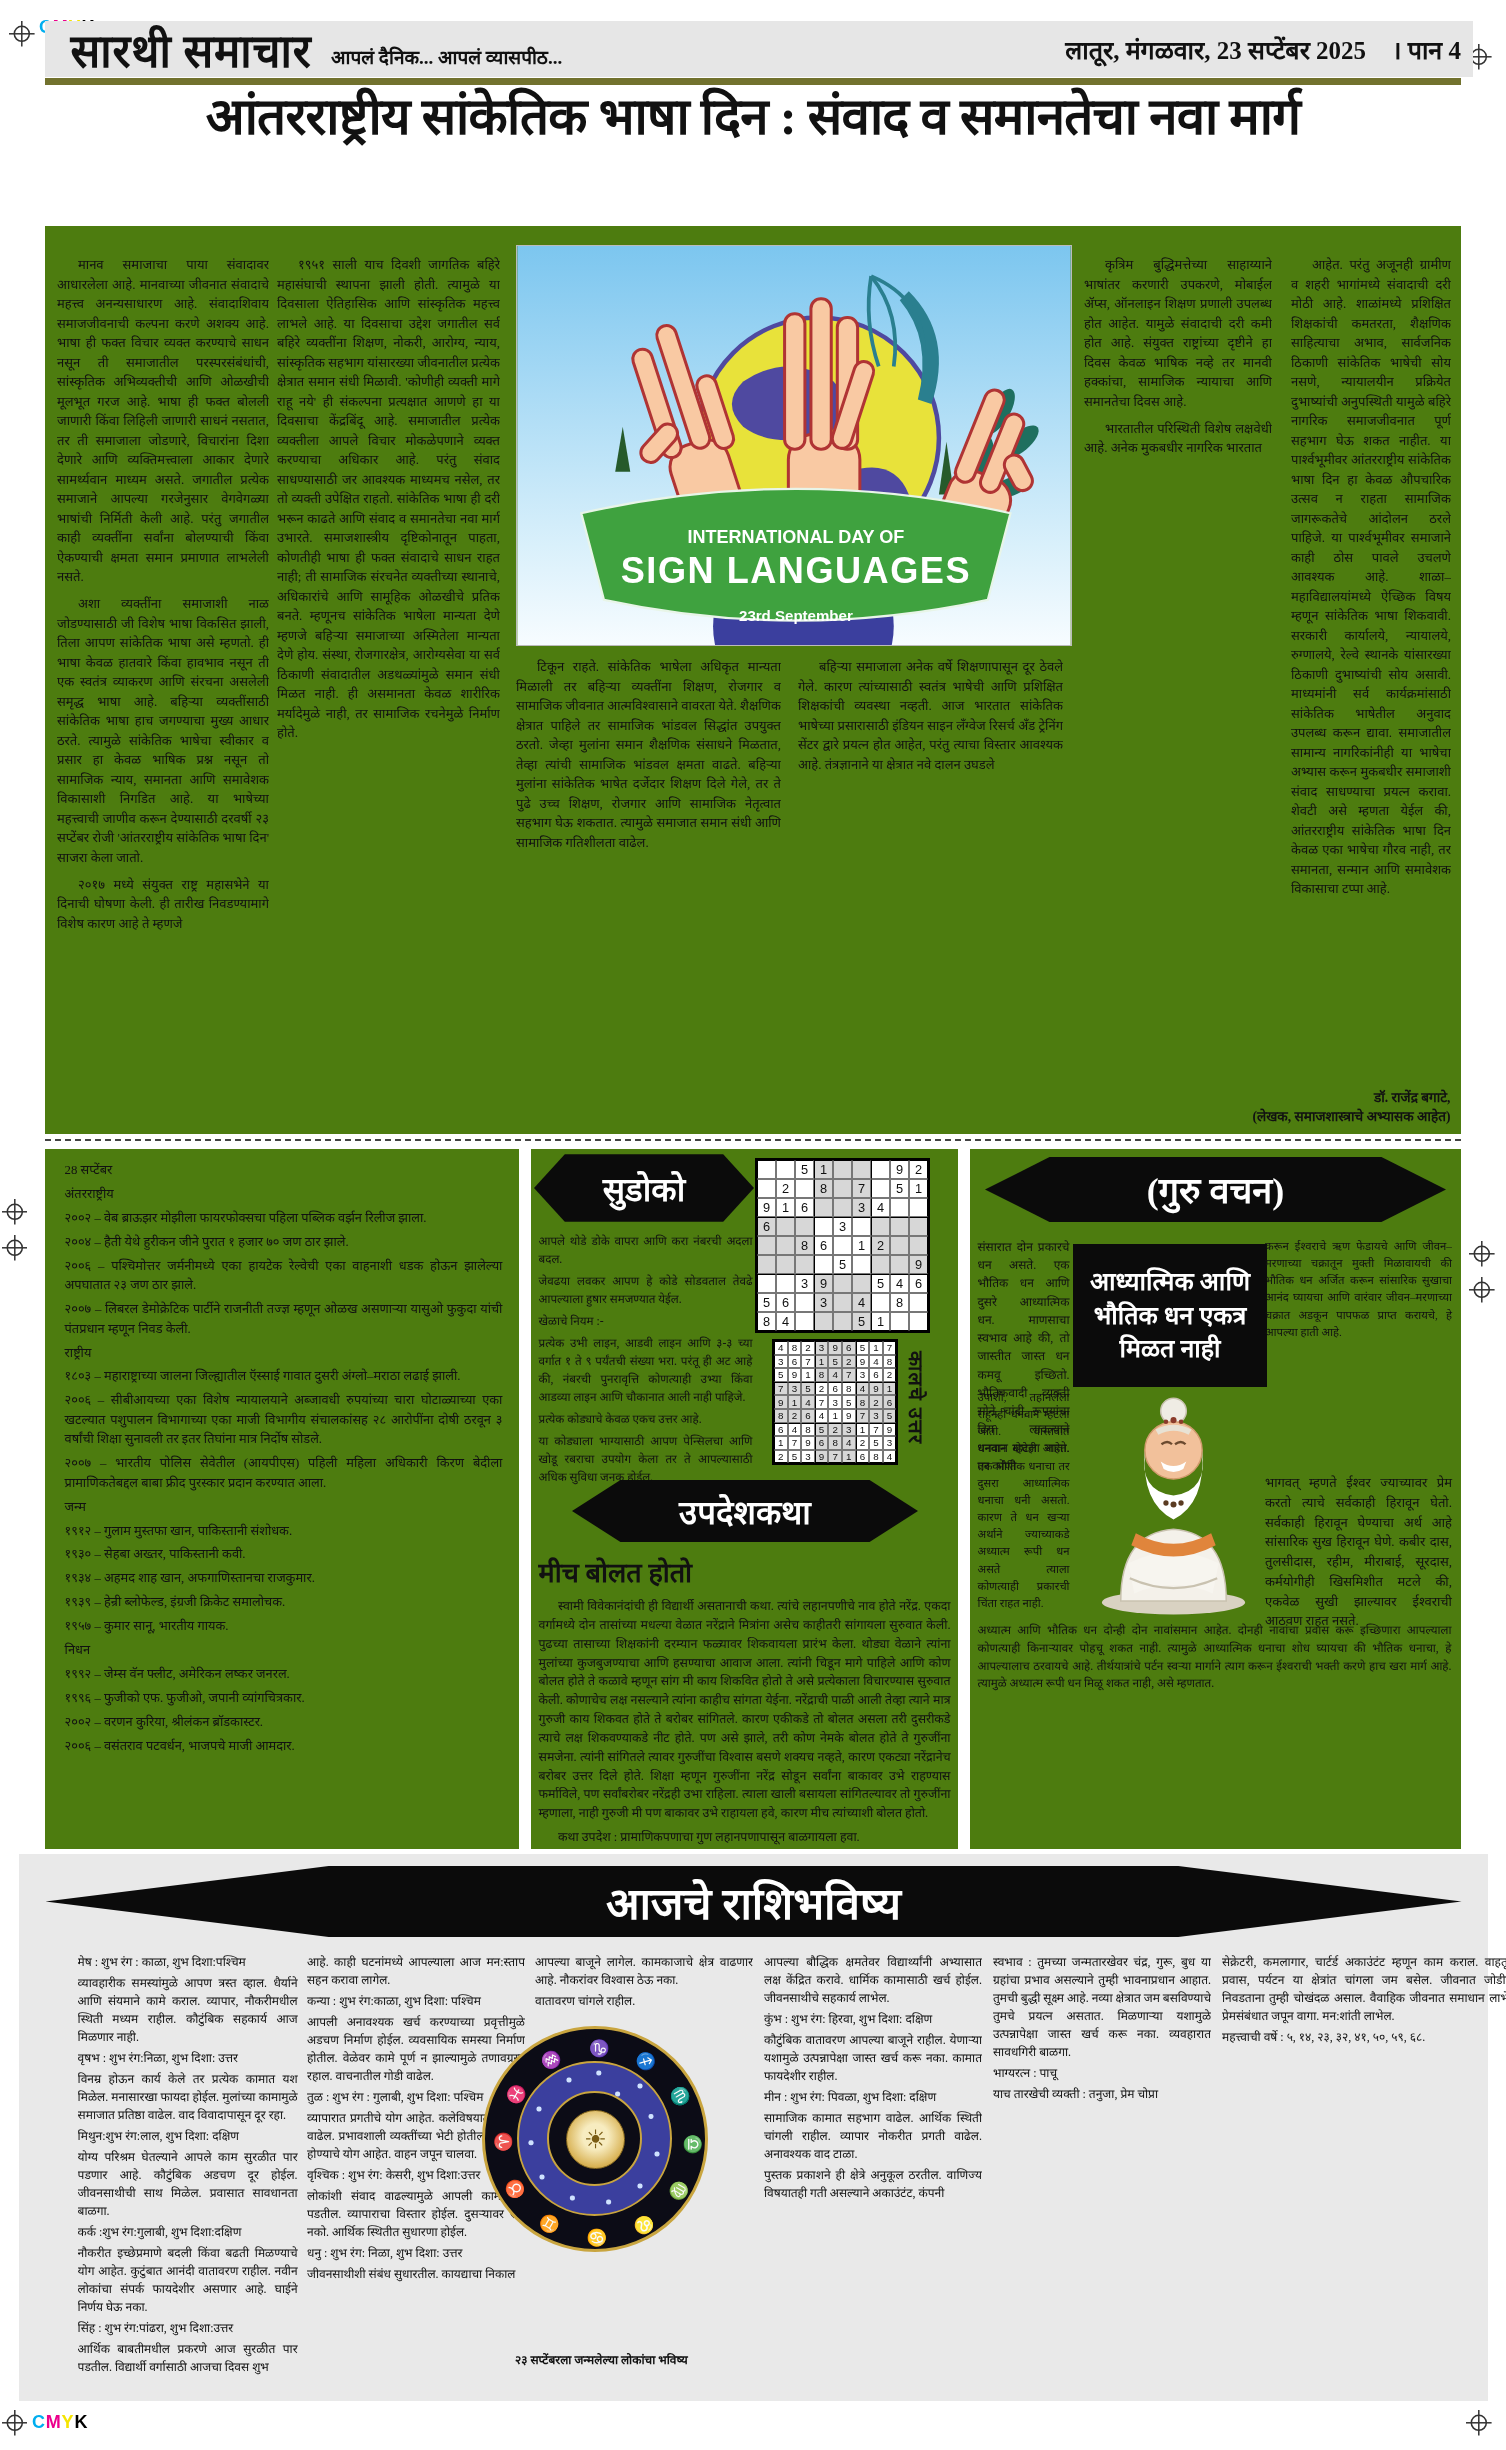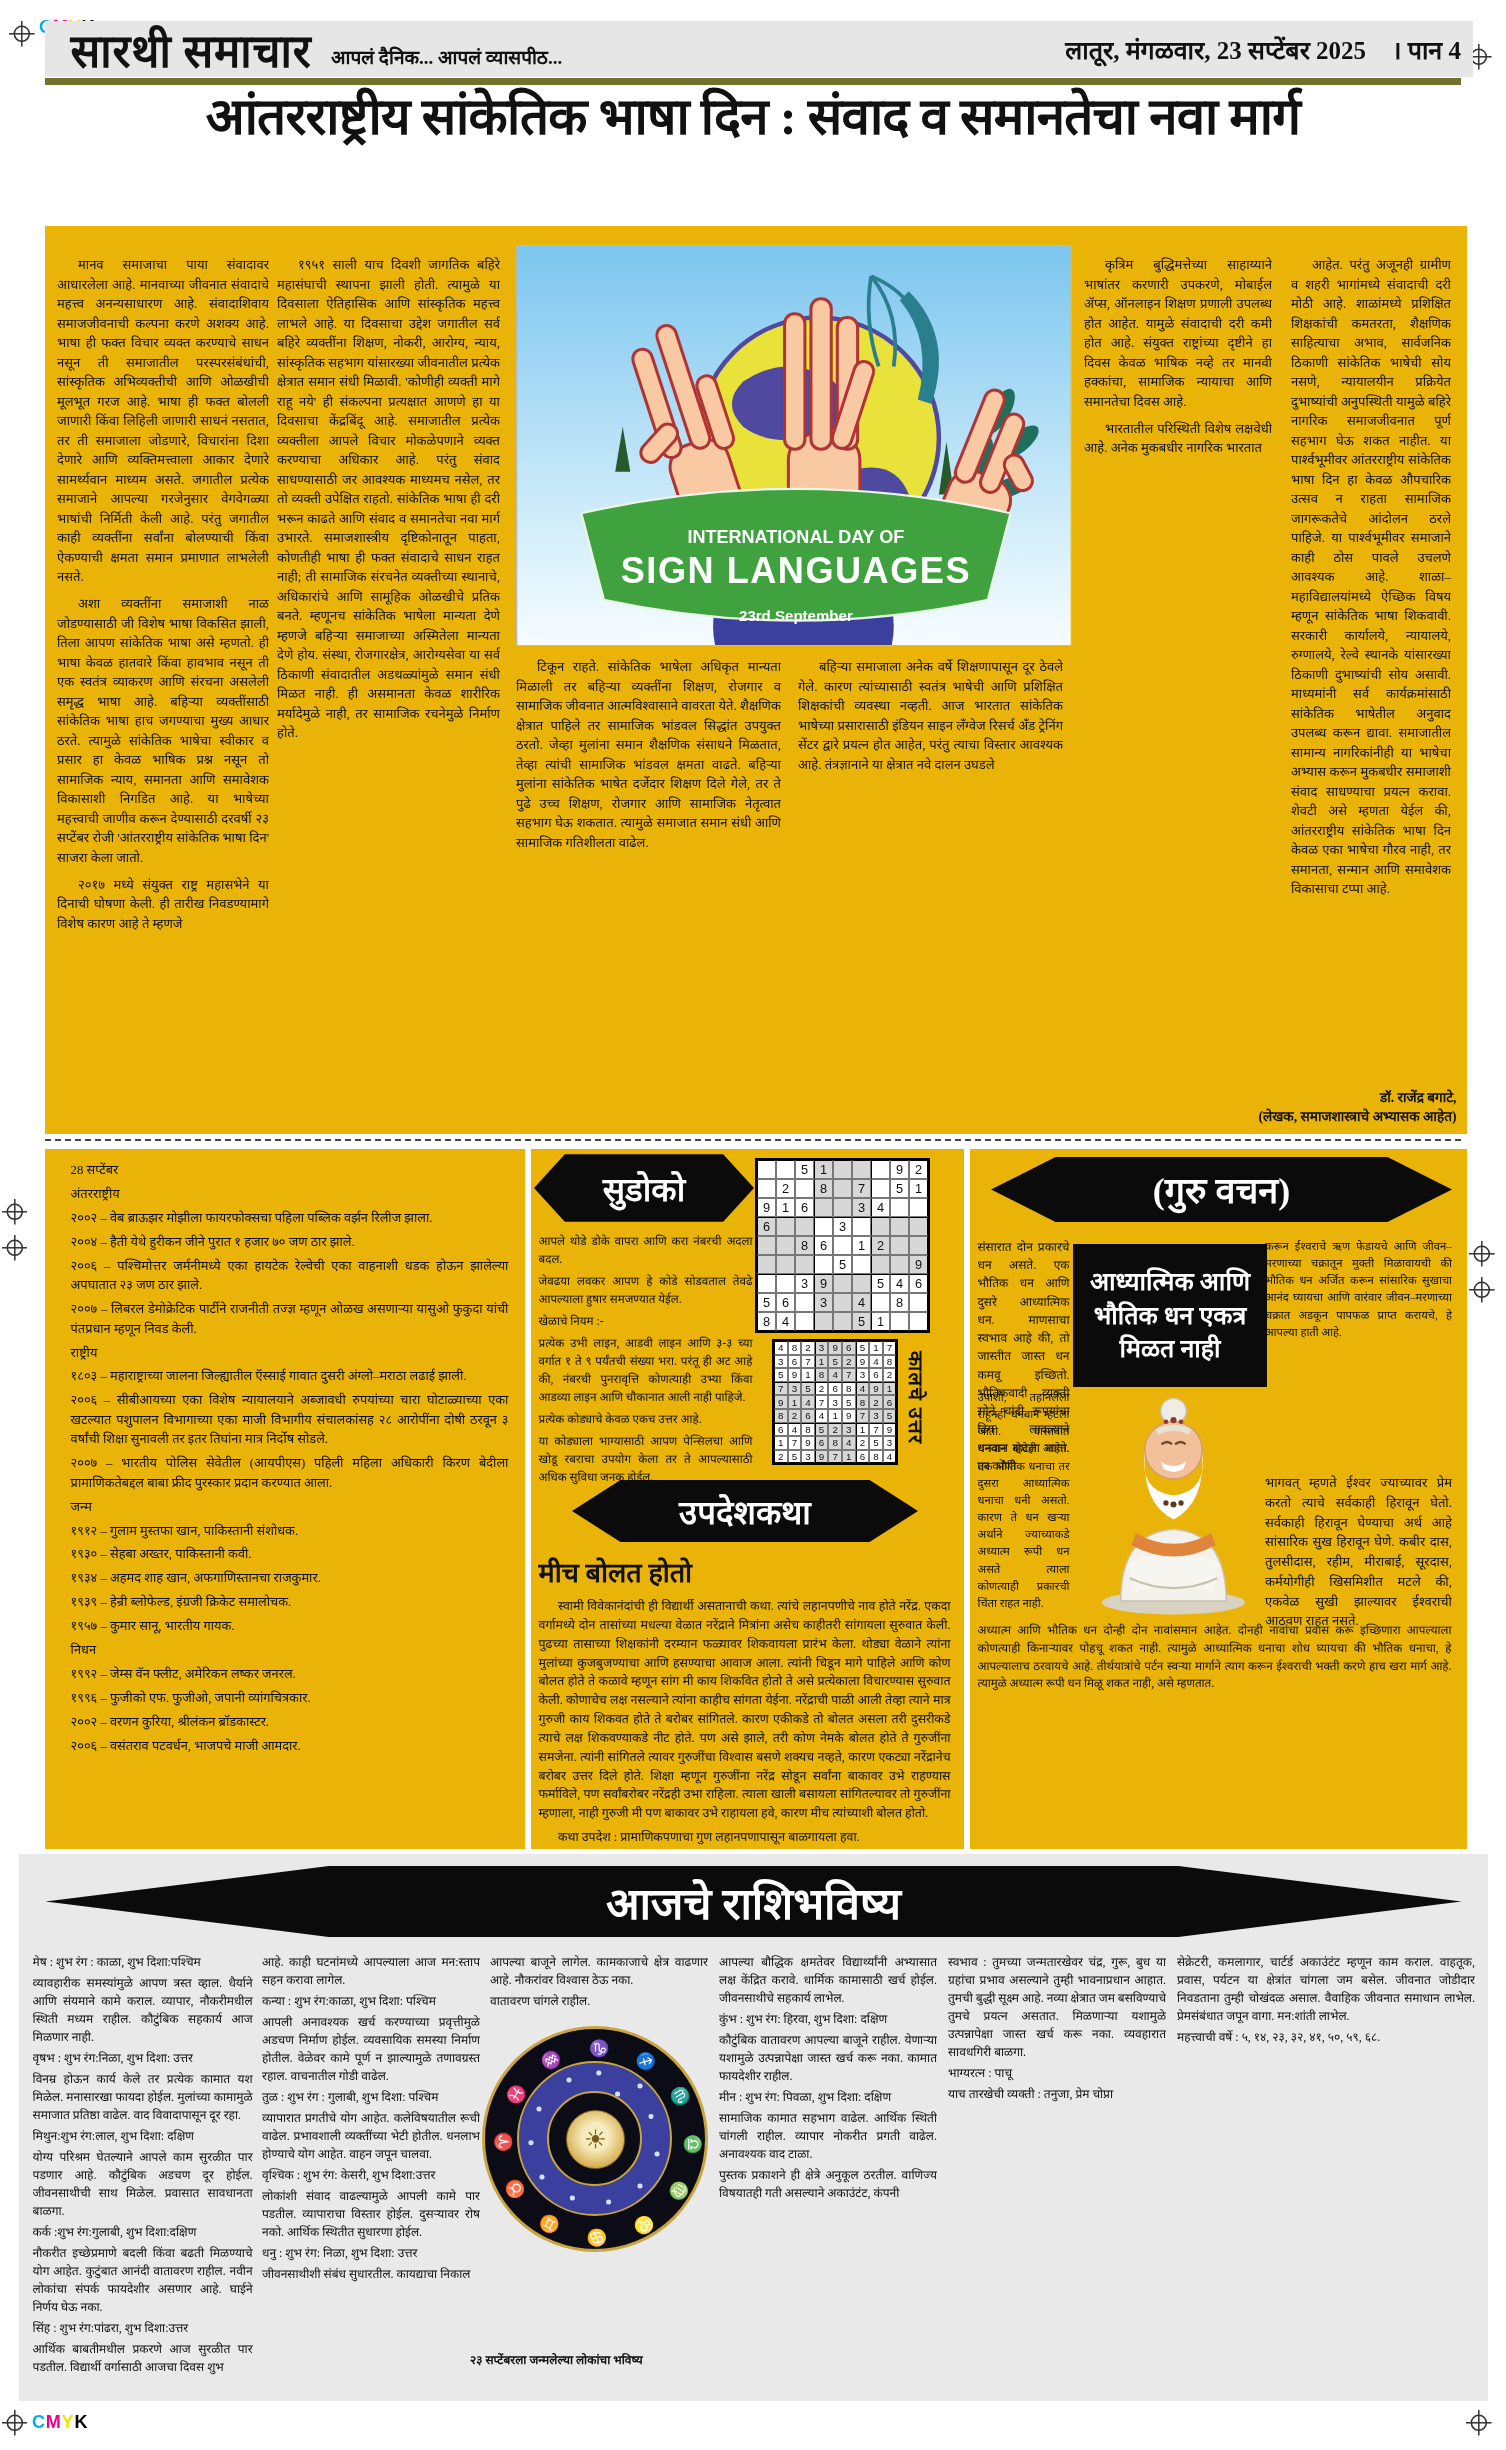--- a/index.html
+++ b/index.html
@@ -1,18 +1,18 @@
 <!DOCTYPE html>
 <html style="font-size:12px"><head>
 <meta charset="utf-8">
 <style>
   html,body{margin:0;padding:0;background:#fff;}
   .page{position:relative;width:1506px;height:2450px;background:#ffffff;overflow:hidden;
         font-family:"Liberation Serif","DejaVu Serif",serif;color:#111;}
-  .gray{background:#eab308;padding-left:6px;}
+  .gray{background:#4d7c0f;}
   
   .reg{position:absolute;width:25.6px;height:25.6px;}
   .reg svg{display:block;}
   .cmyk{position:absolute;font-family:"Liberation Sans",sans-serif;font-weight:bold;font-size:18px;letter-spacing:0.8px;}
   .cmyk .c{color:#00aeef}.cmyk .m{color:#ec008c}.cmyk .y{color:#f5e400}.cmyk .k{color:#000}
   
   .masthead{position:absolute;left:45px;top:21px;width:1416px;height:56px;background:#e6e6e6;
             display:flex;align-items:center;padding-left:12px;}
   .mast-title{font-size:44px;font-weight:900;margin-left:13.6px;letter-spacing:0.8px;transform:scaleY(1.05);}
   .mast-tag{font-size:19px;font-weight:700;margin-left:19.6px;margin-top:16.6px;}
@@ -45,21 +45,21 @@
                font-family:"Liberation Sans",sans-serif;border:0.8px solid #777;box-sizing:border-box;}
   .cell.shade{background:#d7d7d7;}
   .cell.bt{border-top:1.9px solid #000}.cell.bl{border-left:1.9px solid #000}
   .cell.br{border-right:1.9px solid #000}.cell.bb{border-bottom:1.9px solid #000}
   .vlabel{writing-mode:vertical-rl;font-weight:800;font-size:19.6px;letter-spacing:1.5px;}
   
   .quotebox{position:absolute;background:#0b0b0b;color:#fff;text-align:center;
             font-weight:800;display:flex;align-items:center;justify-content:center;line-height:1.35;}
   
   .horo{position:absolute;left:19px;top:1854px;width:1469px;height:547px;background:#e9e9e9;}
-  .hcol{position:absolute;font-size:12px;line-height:1.5;text-align:justify;overflow:hidden;}
+  .hcol{position:absolute;font-size:12px;line-height:1.5;text-align:justify;overflow:hidden;margin-left:45px;}
   .hcol p{margin:0 0 3px 0;}
   .hfoot{font-weight:800;}
   
   .wheel{position:absolute;width:226px;height:226px;border-radius:50%;
          background:#0c0c16;border:3.8px solid #c9a53f;box-sizing:border-box;}
   .wheel .blue{position:absolute;left:32px;top:32px;width:155px;height:155px;border-radius:50%;
                background:#3b3f9e;border:2.3px solid #c9a53f;box-sizing:border-box;}
   .wheel .inner{position:absolute;left:62px;top:62px;width:95px;height:95px;border-radius:50%;
                 background:#0c0c16;border:2.3px solid #c9a53f;box-sizing:border-box;}
   .wheel .sun{position:absolute;left:81px;top:81px;width:57px;height:57px;border-radius:50%;

